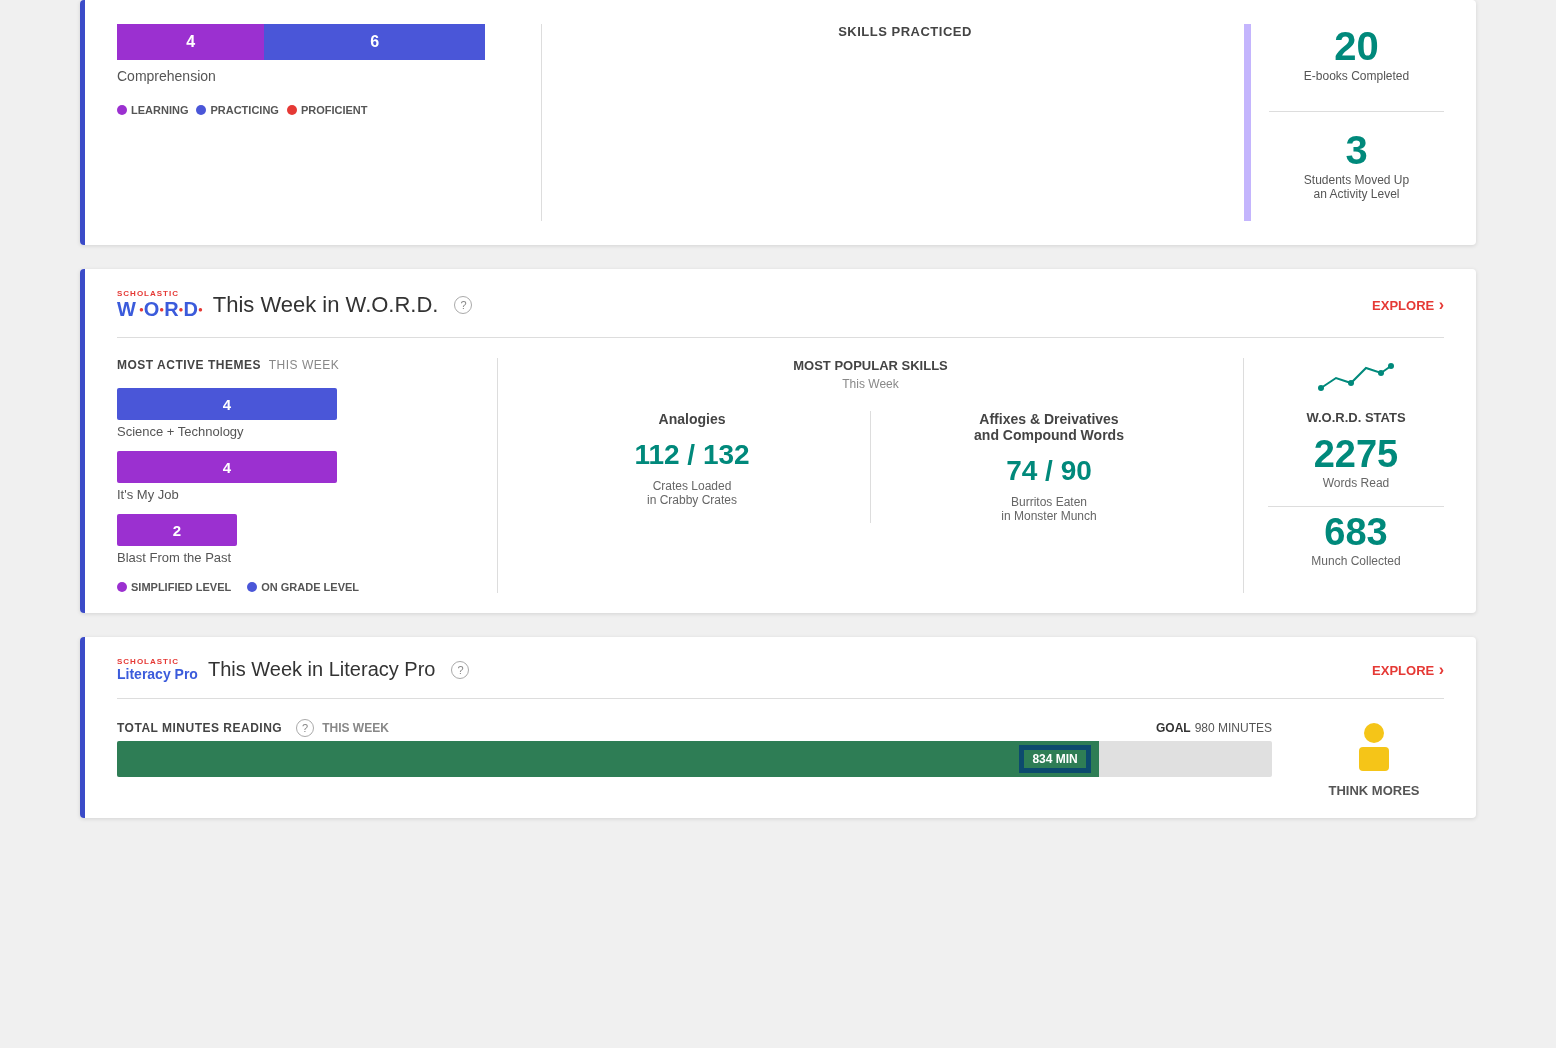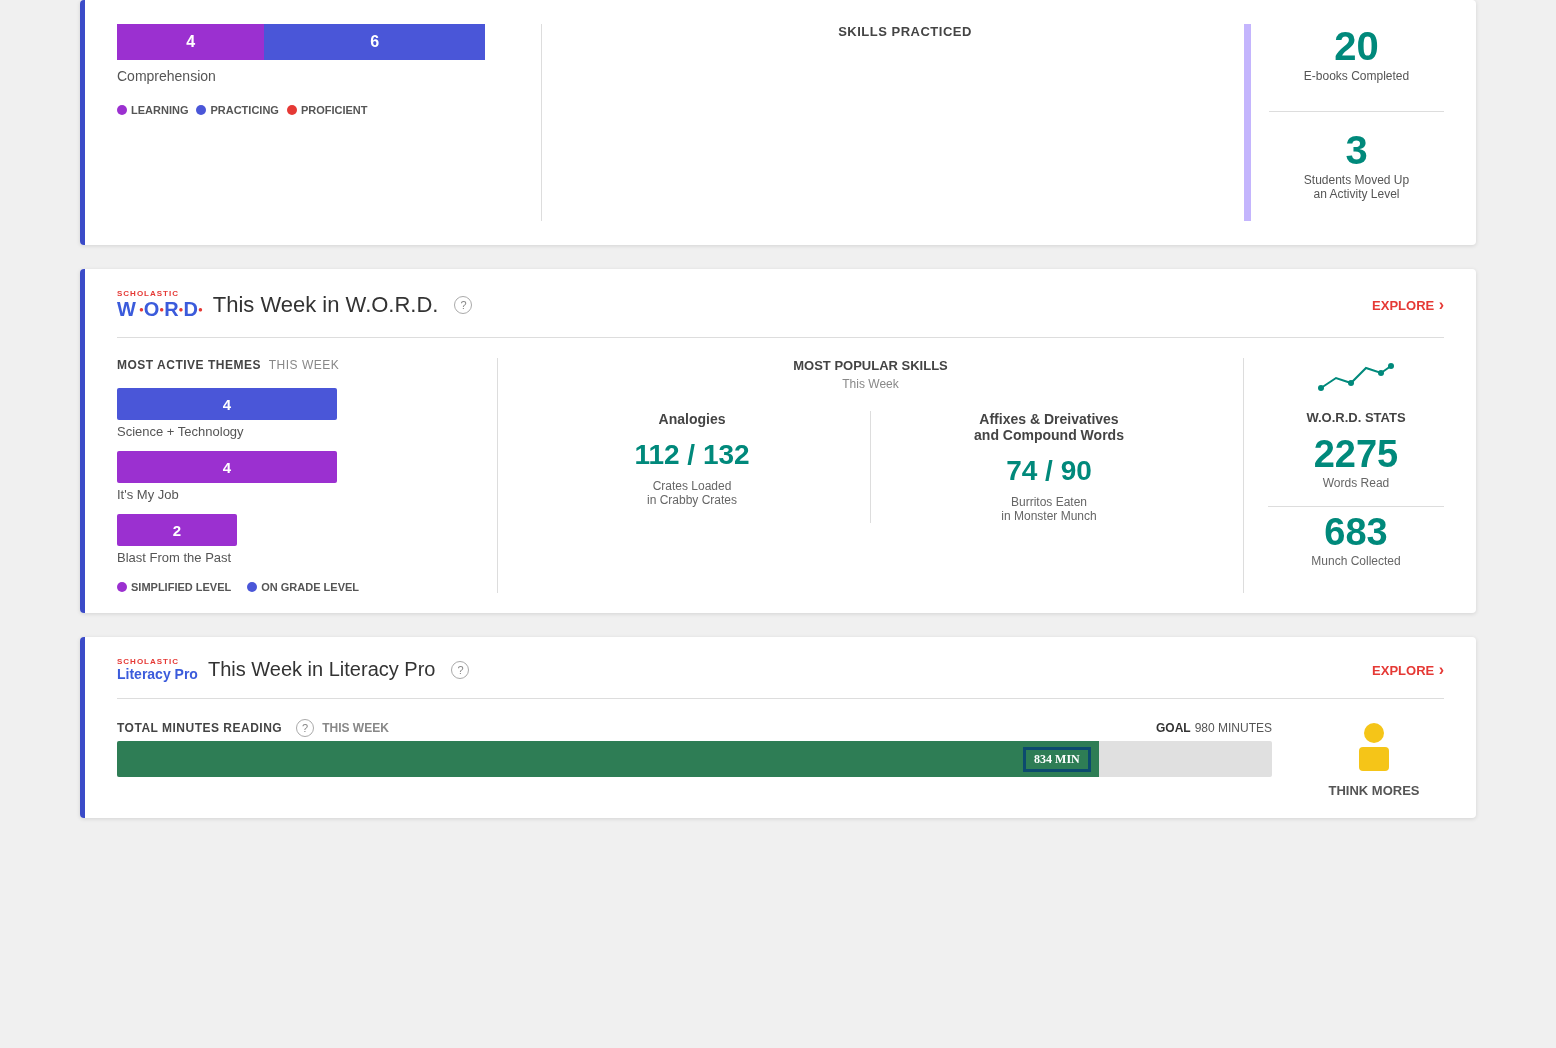--- a/index.html
+++ b/index.html
@@ -501,22 +501,21 @@
       padding-right: 8px;
     }
 
     .progress-bar-label {
       background: #2E7D55;
       color: #fff;
       font-size: 12px;
       font-weight: bold;
       padding: 2px 8px;
       white-space: nowrap;
-      border: 3px solid #0c4a6e;
-      font-family: Liberation Serif, serif;
+      border: 5px solid #0c4a6e;
     }
 
     .literacy-right {
       flex: 0 0 140px;
       text-align: center;
     }
 
     .think-mores-label {
       font-size: 13px;
       font-weight: bold;

